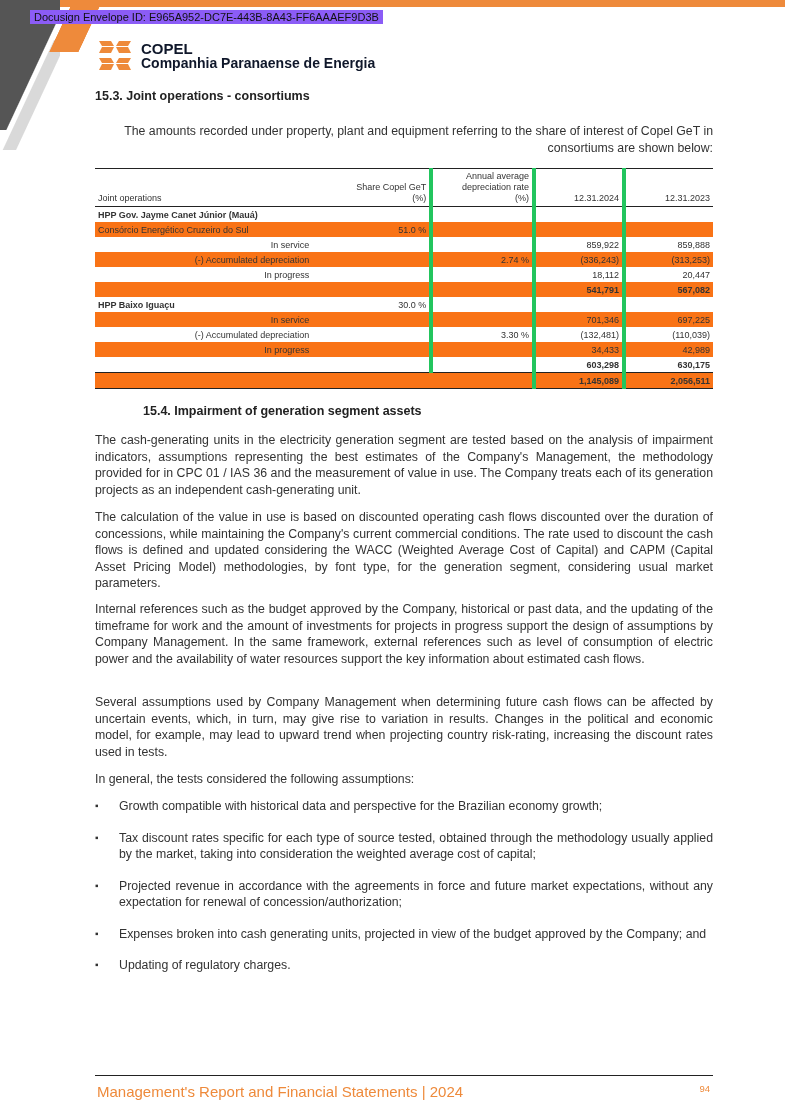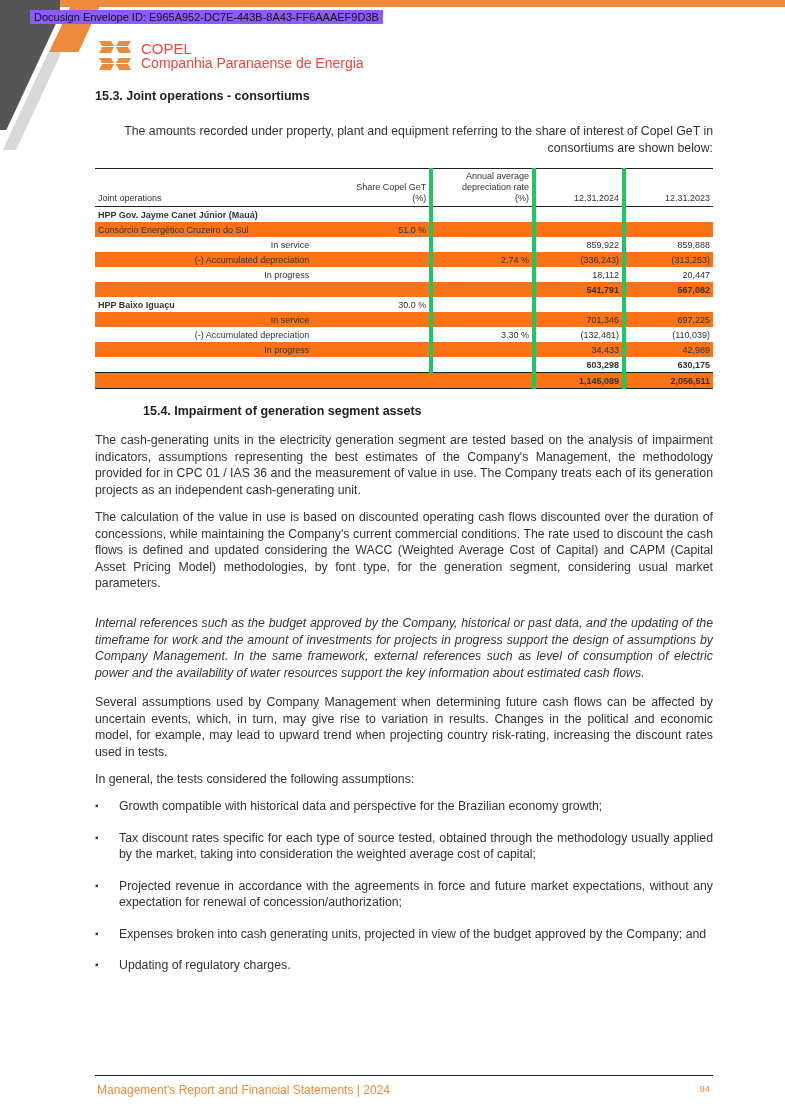--- a/index.html
+++ b/index.html
@@ -12,21 +12,21 @@
   .corner-dark2 { position: absolute; left: 0; top: 0; width: 60px; height: 130px;
     background: linear-gradient(115deg, #555 0%, #555 55%, transparent 56%); }
   .corner-orange { position: absolute; left: 48px; top: 7px; width: 52px; height: 45px;
     background: linear-gradient(115deg, transparent 0%, transparent 30%, #ee8a3b 31%, #ee8a3b 70%, transparent 71%); }
   .corner-grey { position: absolute; left: 0; top: 40px; width: 60px; height: 110px;
     background: linear-gradient(115deg, transparent 0%, transparent 48%, #d9d9d9 49%, #d9d9d9 60%, transparent 61%); }
   .envelope { position: absolute; left: 30px; top: 10px; background: #8b5cf6; padding: 1px 4px;
     font-size: 11px; color: #111; font-family: "Liberation Sans", sans-serif; }
   .logo { position: absolute; left: 97px; top: 38px; display: flex; align-items: center; }
   .logo svg { width: 36px; height: 36px; }
-  .logo-text { margin-left: 8px; color: #ef4444; font-weight: normal; line-height: 15px; }
+  .logo-text { margin-left: 8px; color: #0f172a; font-weight: bold; line-height: 15px; }
   .logo-text .l1 { font-size: 15px; }
   .logo-text .l2 { font-size: 14px; }
 
   .content { position: absolute; left: 95px; width: 618px; }
   h3 { font-size: 12.5px; font-weight: bold; margin: 0; color: #222; }
   p { font-size: 12.3px; line-height: 16.5px; margin: 0; text-align: justify; color: #333; }
 
   table.ops { position: absolute; left: 95px; top: 168px; width: 618px; border-collapse: collapse;
     font-size: 9px; color: #333; }
   table.ops th { font-weight: normal; text-align: right; vertical-align: bottom; padding: 2px 3px;
@@ -45,21 +45,21 @@
   .col-rate { width: 100px; }
   .col-2024 { width: 86px; }
   .col-2023 { width: 87px; }
 
   ul.assumptions { list-style: none; margin: 0; padding: 0; }
   ul.assumptions li { position: relative; padding-left: 24px; font-size: 12.3px; line-height: 16.5px;
     text-align: justify; color: #333; margin-bottom: 15px; }
   ul.assumptions li .bullet { position: absolute; left: 0; top: 0; font-size: 10px; }
 
   .footer-line { position: absolute; left: 95px; top: 1075px; width: 618px; height: 1px; background: #222; }
-  .footer-left { position: absolute; left: 97px; top: 1083px; font-size: 12px; color: #ee8a3b; }
+  .footer-left { position: absolute; left: 97px; top: 1083px; font-size: 15px; color: #ee8a3b; }
   .footer-right { position: absolute; left: 690px; top: 1083px; width: 20px; text-align: right; font-size: 9.5px; color: #ee8a3b; }
 </style>
 </head>
 <body>
 
 <div class="top-bar"></div>
 <div class="corner-dark2"></div>
 <div class="corner-grey"></div>
 <div class="corner-orange"></div>
 
@@ -199,21 +199,21 @@
 
 <div class="content" style="top:404px;margin-left:48px;">
   <h3>15.4. Impairment of generation segment assets</h3>
 </div>
 <div class="content" style="top:432px;">
   <p>The cash-generating units in the electricity generation segment are tested based on the analysis of impairment indicators, assumptions representing the best estimates of the Company's Management, the methodology provided for in CPC 01 / IAS 36 and the measurement of value in use. The Company treats each of its generation projects as an independent cash-generating unit.</p>
 </div>
 <div class="content" style="top:509px;">
   <p>The calculation of the value in use is based on discounted operating cash flows discounted over the duration of concessions, while maintaining the Company's current commercial conditions. The rate used to discount the cash flows is defined  and updated considering the WACC (Weighted Average Cost of Capital) and CAPM (Capital Asset Pricing Model) methodologies, by font type, for the generation segment, considering usual market parameters.</p>
 </div>
-<div class="content" style="top:615px;font-style:italic;">
+<div class="content" style="top:601px;">
   <p>Internal references such as the budget approved by the Company, historical or past data, and the updating of the timeframe for work and the amount of investments for projects in progress support the design of assumptions by Company Management. In the same framework, external references such as level of consumption of electric power and the availability of water resources support the key information about estimated cash flows.</p>
 </div>
 <div class="content" style="top:694px;">
   <p>Several assumptions used by Company Management when determining future cash flows can be affected by uncertain events, which, in turn, may give rise to variation in results. Changes in the political and economic model, for example, may lead to upward trend when projecting country risk-rating, increasing the discount rates used in tests.</p>
 </div>
 <div class="content" style="top:771px;">
   <p>In general, the tests considered the following assumptions:</p>
 </div>
 
 <div class="content" style="top:798px;">

